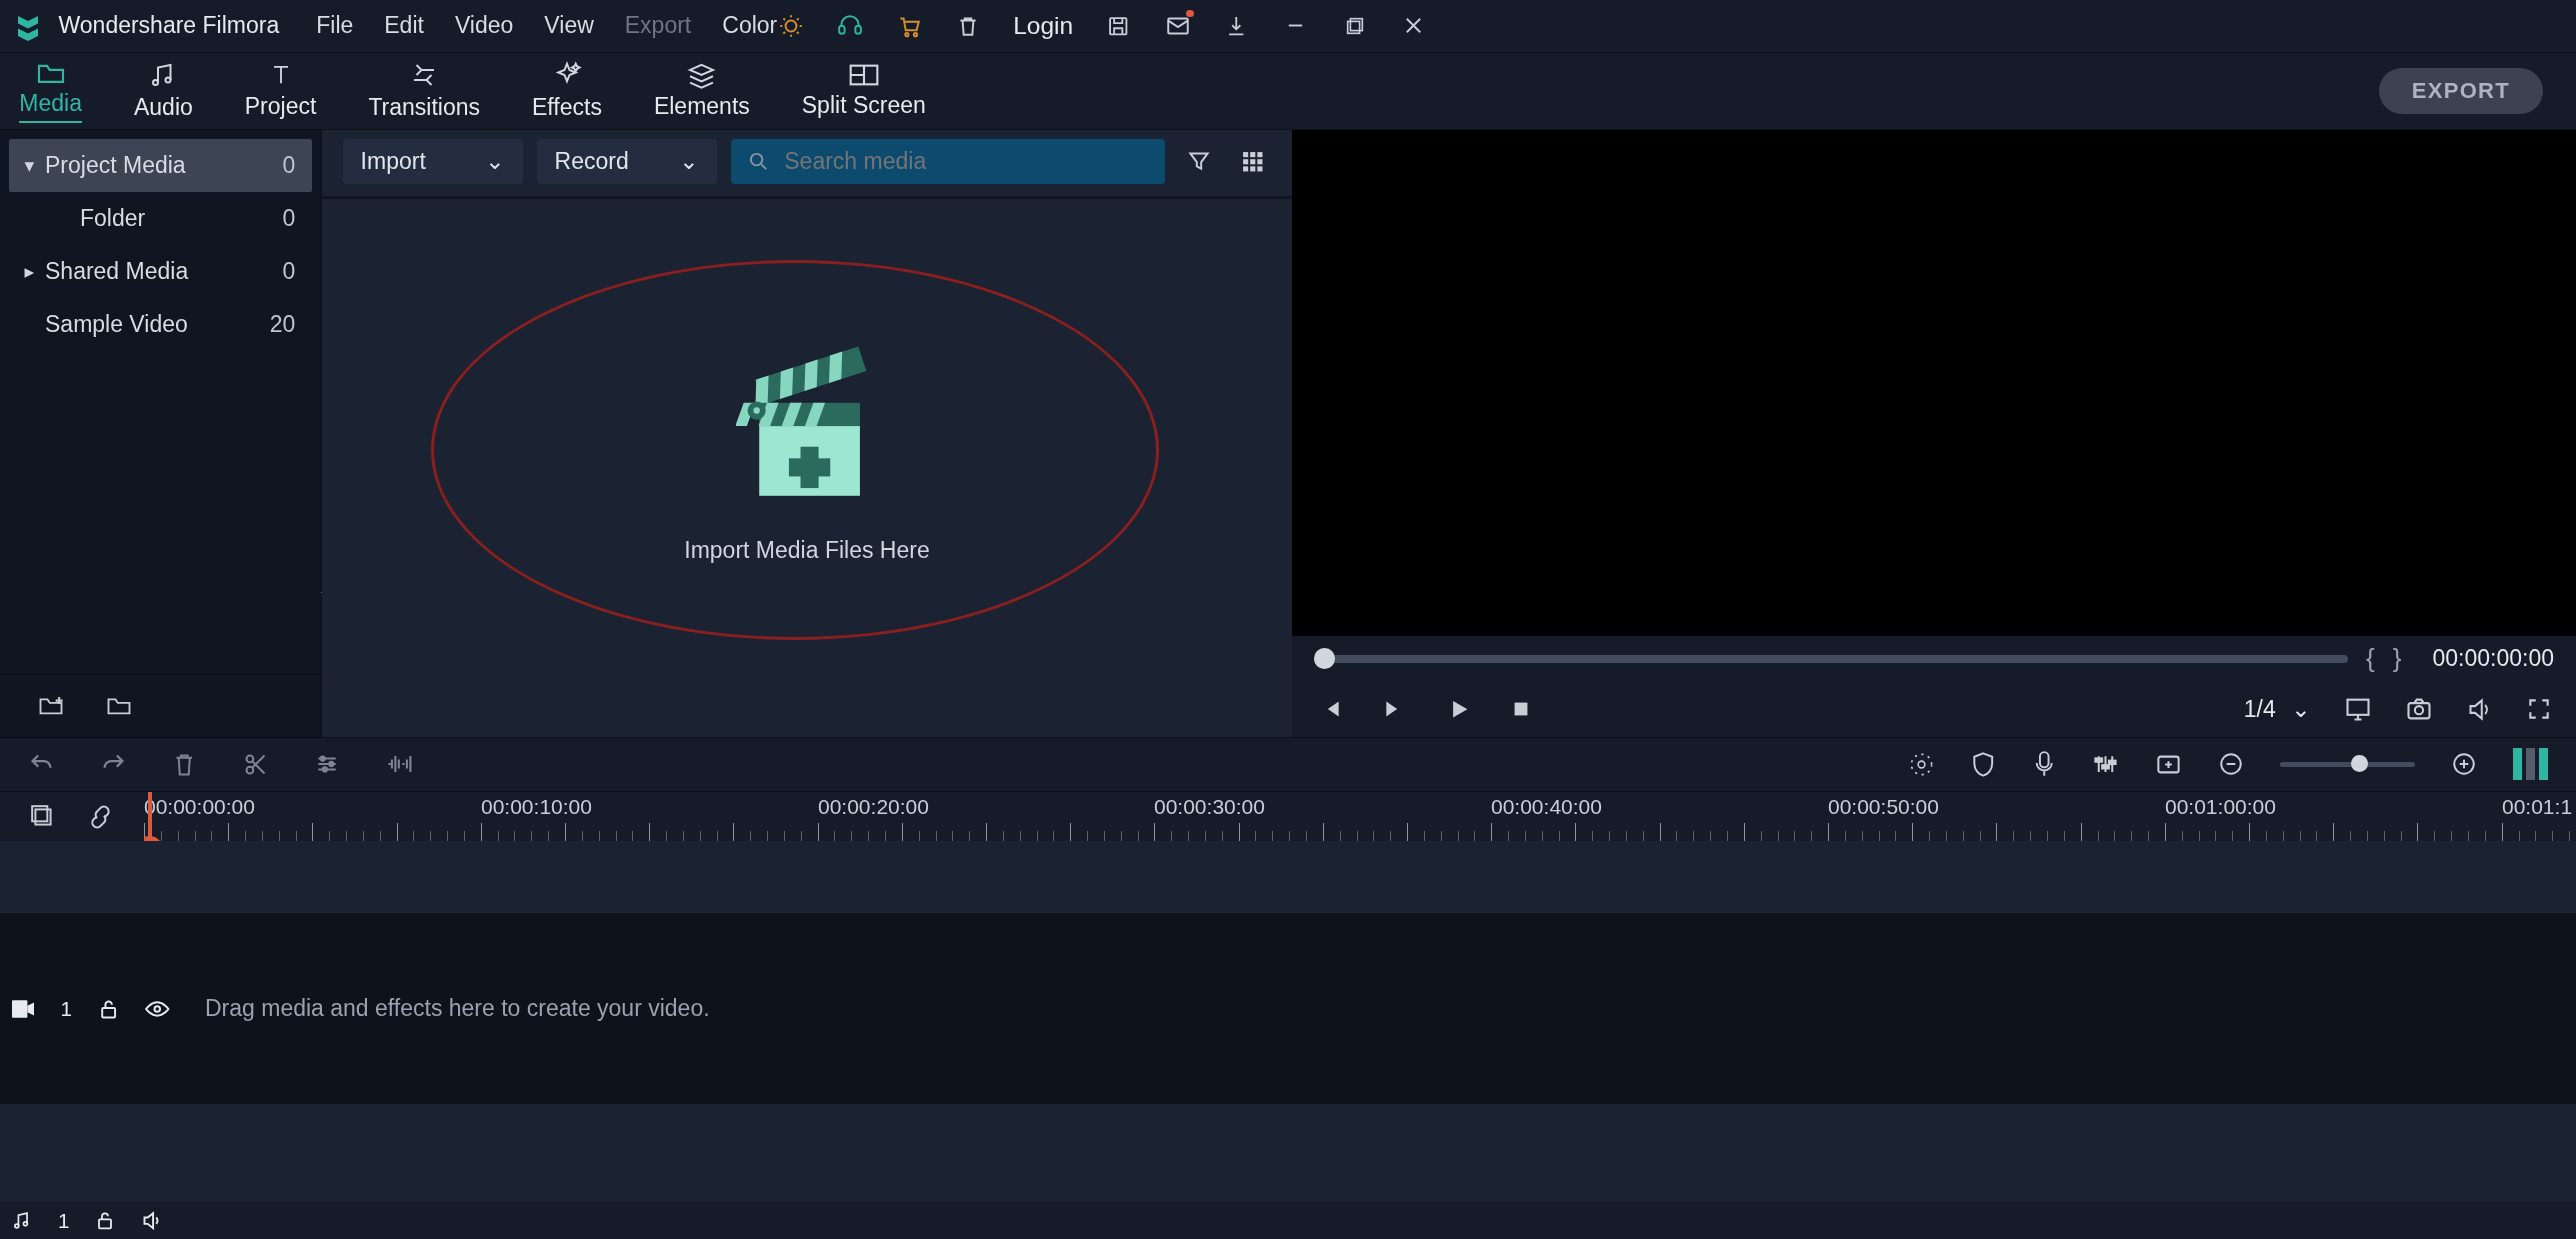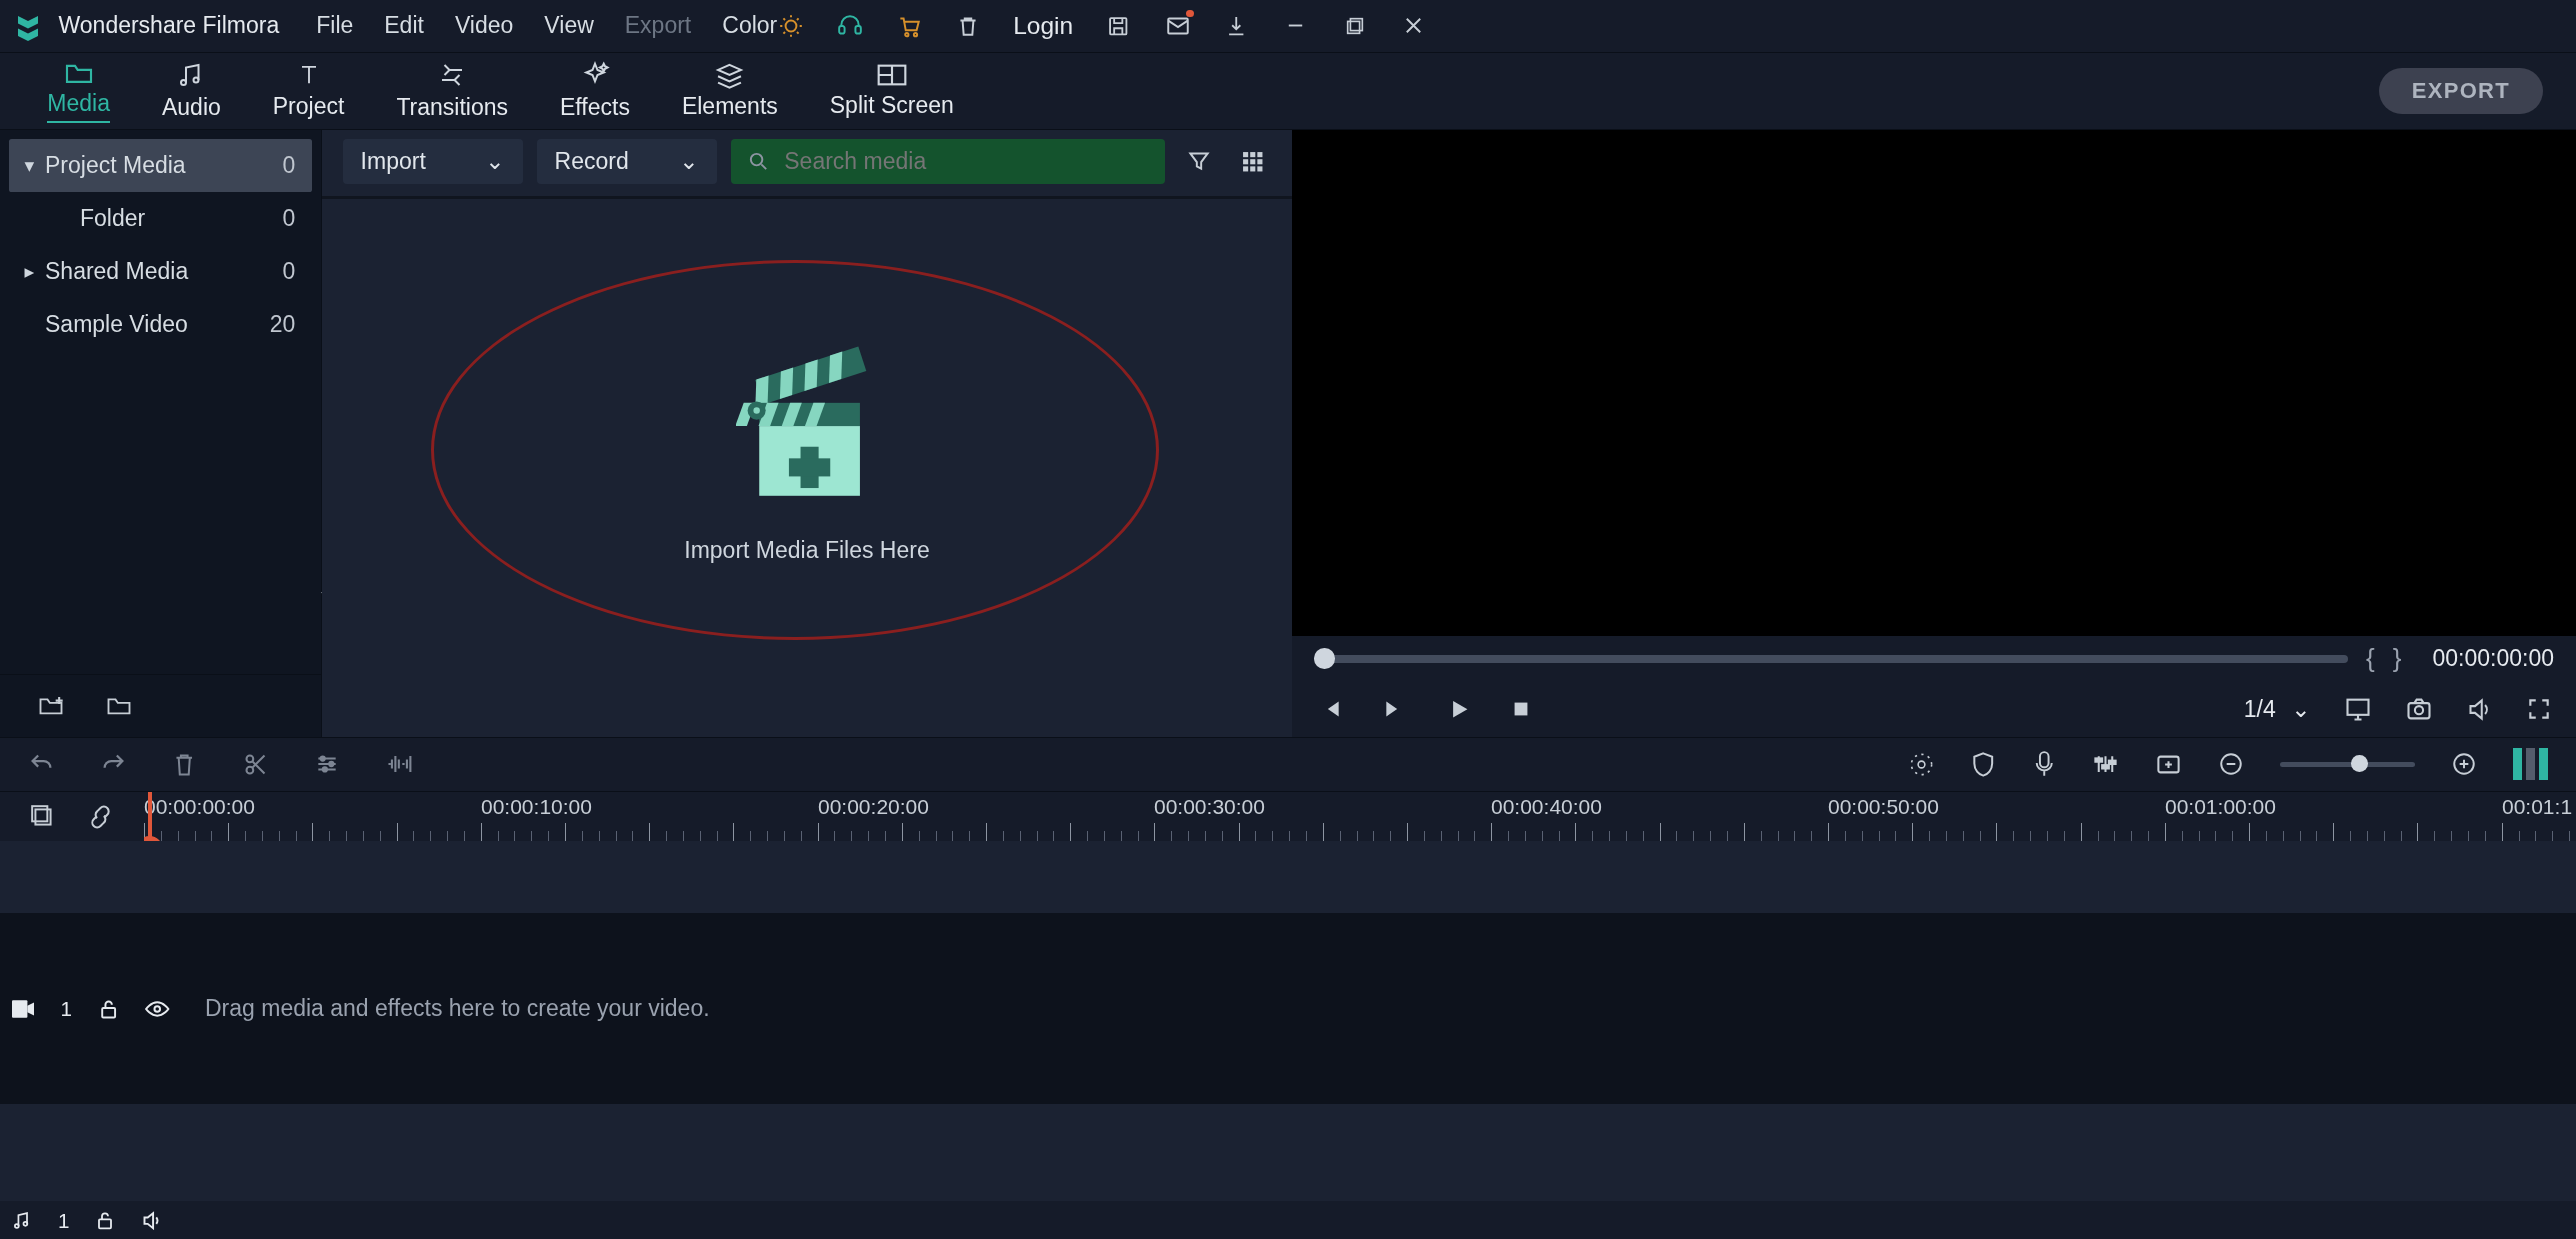--- a/index.html
+++ b/index.html
@@ -17,21 +17,21 @@
 .title-right { display:flex; align-items:center; gap:32px; }
 .title-right .ic { width:27px; height:27px; display:flex; align-items:center; justify-content:center; color:#c7ced6; }
 .title-right .ic.orange { color:#d6902b; }
 .title-right .ic.teal { color:#2fb6a3; }
 .login { color:#e6eaef; font-size:24.5px; cursor:pointer; }
 
 
 .tabstrip { height:81px; background:#151b29; display:flex; align-items:center; padding-left:19.3px; gap:52px; border-bottom:1.3px solid #0a0f18; }
 .tab { display:flex; flex-direction:column; align-items:center; gap:3.9px; color:#e6eaef; height:100%; justify-content:center; }
 .tab .ti { font-size:28px; color:#cfd6de; }
-.tab.active { color:#2fb6a3;margin-left:28px; }
+.tab.active { color:#2fb6a3; }
 .tab.active .label { color:#2fb6a3; border-bottom:2.6px solid #2fb6a3; padding-bottom:3.9px; }
 .tab .label { font-size:23px; }
 .export-btn { margin-left:auto; margin-right:33px; background:#3d4150; color:#aeb4bf; font-weight:600; font-size:22px; padding:10.3px 33px; border-radius:26px; letter-spacing:1.3px; }
 
 
 .mainrow { display:flex; height:634px; }
 
 .sidebar { width:322px; background:#0f1521; display:flex; flex-direction:column; border-right:1.3px solid #0a0f18; }
 .side-list { padding:9px 9px 0 9px; }
 .side-item { display:flex; align-items:center; justify-content:space-between; padding:13px 16.7px 13px 36px; color:#d7dde3; font-size:23px; border-radius:2.6px; }
@@ -39,21 +39,21 @@
 .side-item.active { background:#3d4555; }
 .side-item .caret { position:absolute; left:15.5px; color:#cfd6de; font-size:19.3px; }
 .side-item.rel { position:relative; }
 .side-bottom { margin-top:auto; height:63px; display:flex; align-items:center; gap:40px; padding-left:37px; border-top:0.6px solid #0a0f18; color:#c7ced6; }
 .side-edge { position:absolute; left:321px; top:451px; color:#cfd6de; font-size:16.7px; }
 
 .media-panel { width:970px; background:#1b2232; display:flex; flex-direction:column; position:relative; }
 .media-toolbar { height:62px; display:flex; align-items:center; gap:14px; padding:0 20.6px; }
 .drop { background:#242d3f; border-radius:3.9px; height:45px; display:flex; align-items:center; justify-content:space-between; padding:0 18px; color:#e1e6ec; font-size:23px; }
 .drop.import { width:180px; } .drop.record { width:180px; }
-.search { flex:1; background:#14532d; border-radius:3.9px; height:45px; display:flex; align-items:center; padding:0 16.7px; color:#8d95a2; font-size:23px; gap:14px; }
+.search { flex:1; background:#0c4a6e; border-radius:3.9px; height:45px; display:flex; align-items:center; padding:0 16.7px; color:#8d95a2; font-size:23px; gap:14px; }
 .search input { background:transparent; border:0; outline:0; color:#e1e6ec; font-size:23px; width:100%; }
 .tool-ic { width:39px; height:39px; display:flex; align-items:center; justify-content:center; color:#c7ced6; font-size:26px; }
 .media-divider { height:2.6px; background:#10151f; margin-top:3.9px; }
 .media-drop { flex:1; display:flex; align-items:center; justify-content:center; position:relative; }
 .red-ellipse { position:absolute; width:728px; height:380px; border:3.9px solid #8a1f1f; border-radius:50%; top:61px; left:109px; }
 .drop-inner { display:flex; flex-direction:column; align-items:center; gap:36px; margin-top:-26px; }
 .drop-label { color:#cfd6de; font-size:23px; }
 
 .preview { flex:1; background:#000; display:flex; flex-direction:column; }
 .preview-video { flex:1; }

